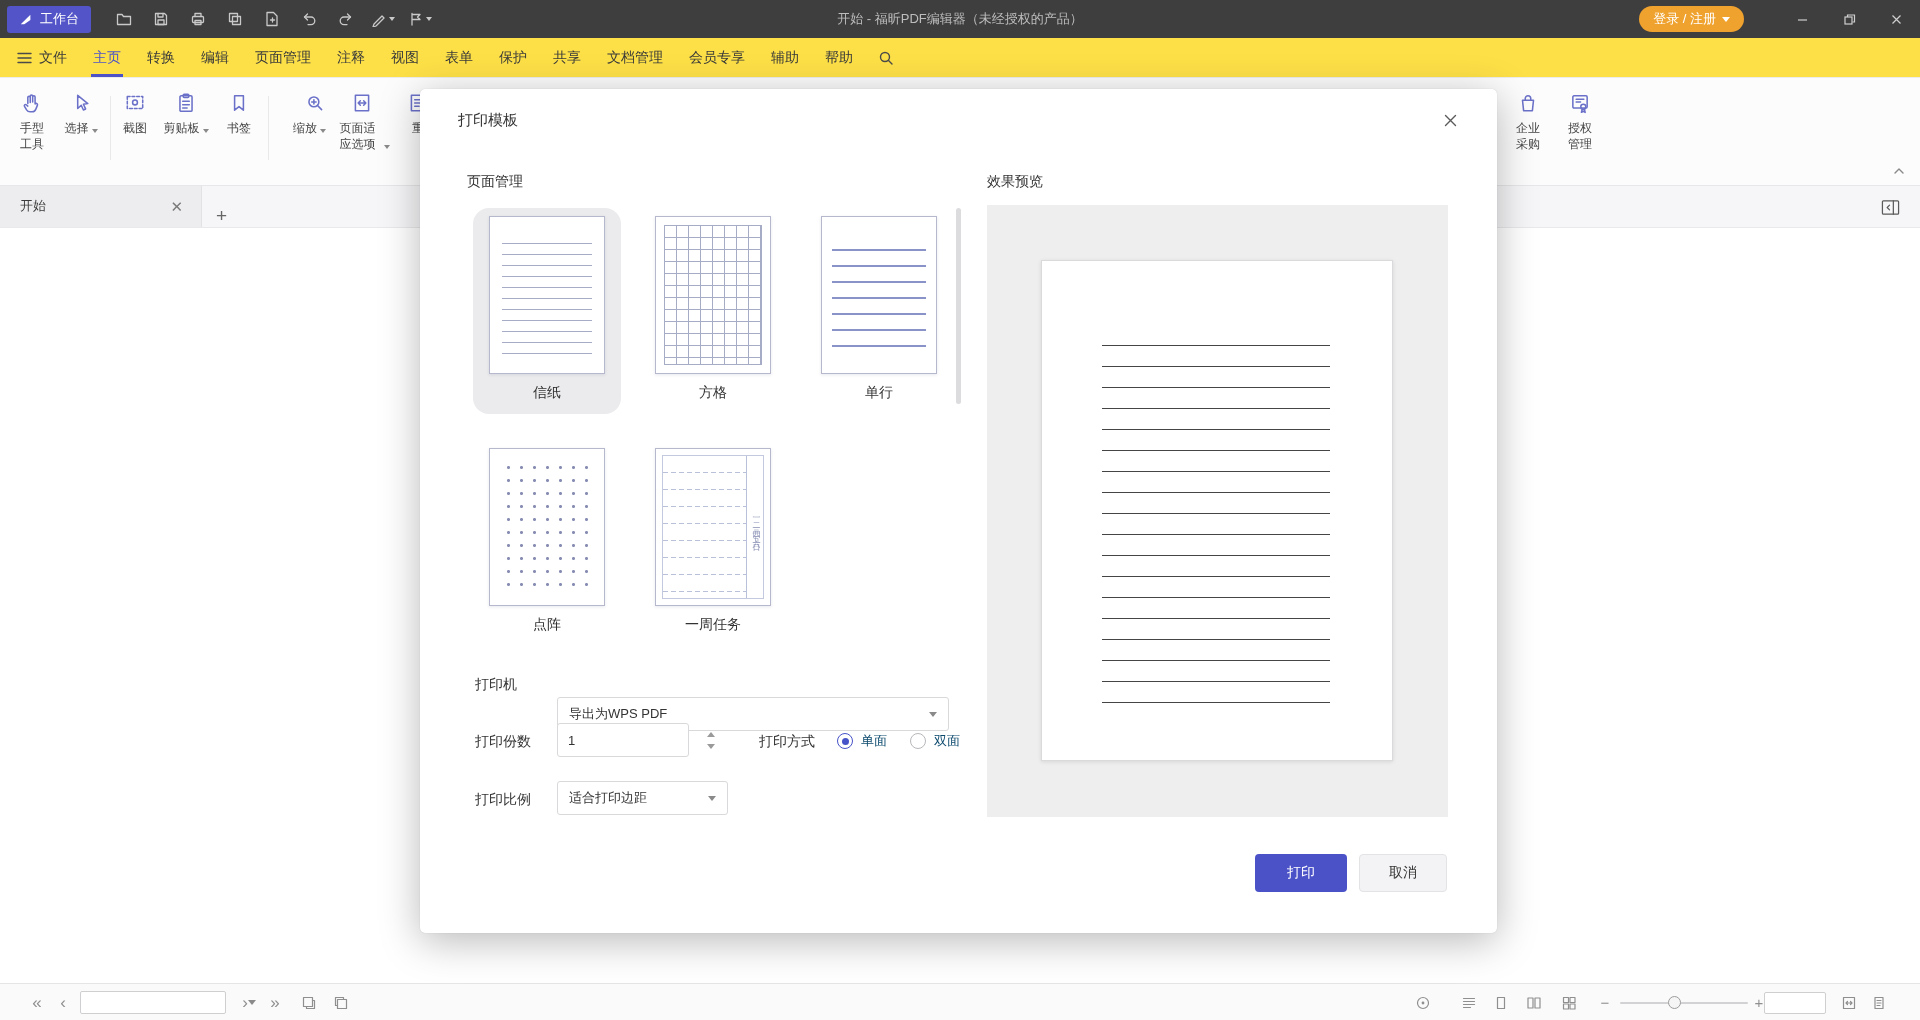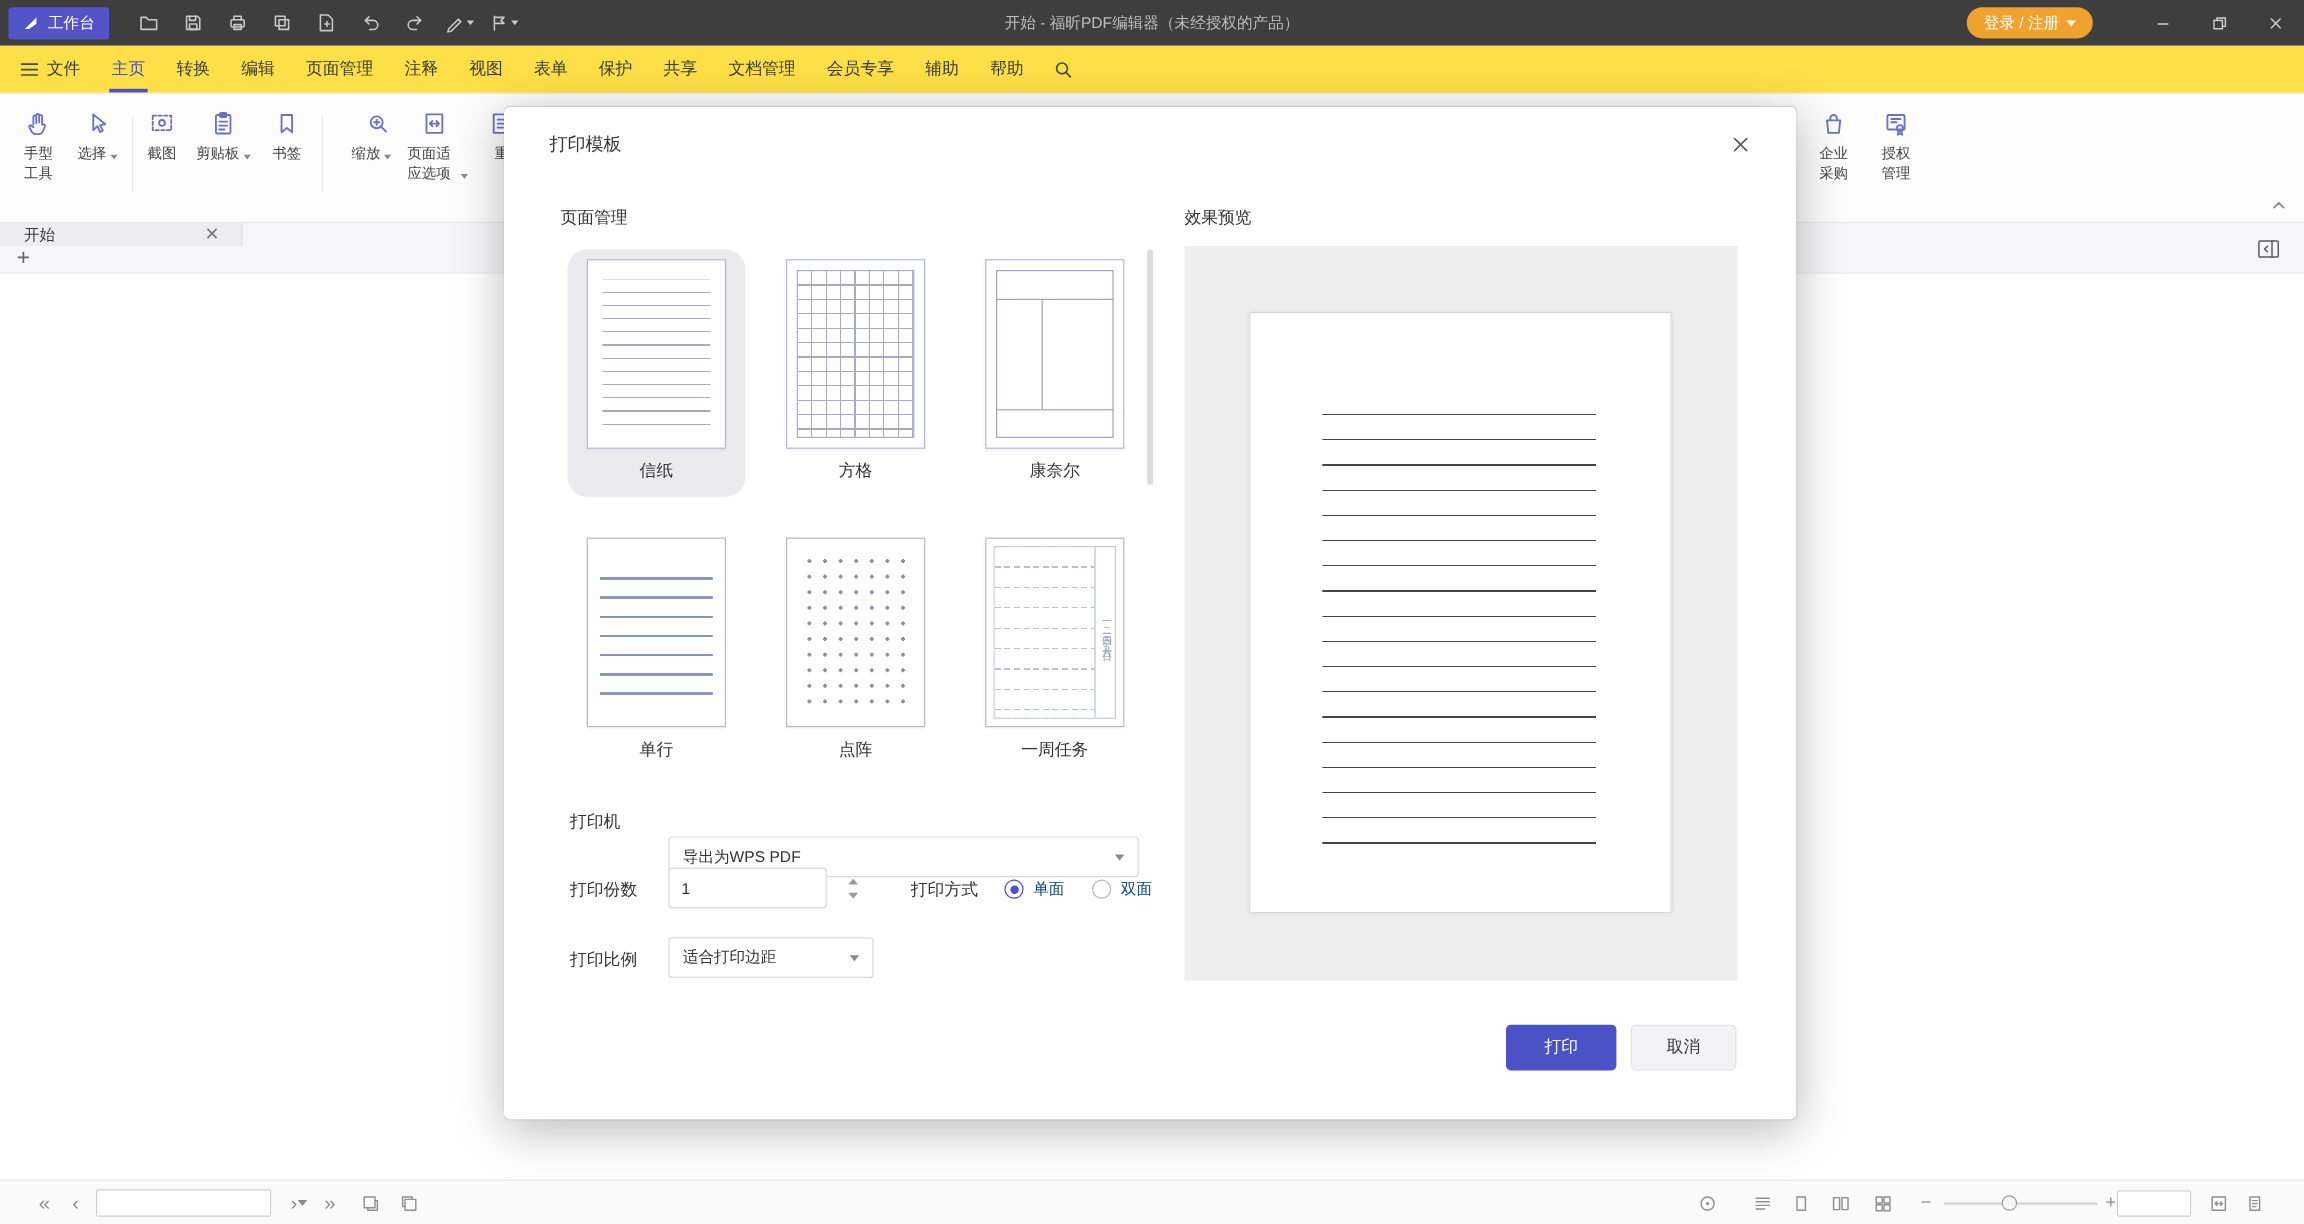--- a/index.html
+++ b/index.html
@@ -35,21 +35,21 @@
   .tool svg { stroke:#6B71C8; fill:none; stroke-width:1.4; stroke-linecap:round; stroke-linejoin:round; }
   .tool-label { line-height:1.35; display:flex; align-items:flex-end; justify-content:center; }
   .wrap2 { display:inline-block; width:30px; }
   .wrap3 { display:inline-block; width:46px; }
   .caret-dn { display:inline-block; width:0; height:0; border-left:3.5px solid transparent; border-right:3.5px solid transparent; border-top:4px solid #8a8a8a; margin-left:3px; margin-bottom:3px; }
   .tb-sep { position:absolute; top:18px; width:1px; height:64px; background:#E9E9EC; }
   .ribbon-collapse { position:absolute; right:10px; bottom:6px; width:22px; height:16px; display:flex; align-items:center; justify-content:center; }
   .ribbon-collapse svg { stroke:#8a8a8a; fill:none; stroke-width:1.4; stroke-linecap:round; stroke-linejoin:round; }
 
   
-  .tabbar { position:absolute; top:186px; left:0; right:0; height:42px; background:#F6F6F8; border-bottom:1px solid #E9E9EB; display:flex; align-items:flex-start; z-index:4;flex-direction:column; }
+  .tabbar { position:absolute; top:186px; left:0; right:0; height:42px; background:#F6F6F8; border-bottom:1px solid #E9E9EB; display:flex; align-items:flex-end; z-index:4; }
   .doc-tab { width:202px; height:42px; background:#EDEDEF; display:flex; align-items:center; justify-content:space-between; padding:0 14px 0 20px; font-size:13px; color:#3B3B3B; border-right:1px solid #E2E2E4; }
   .tab-close { color:#7a7a7a; font-size:15px; line-height:1; padding:2px 4px; }
   .new-tab { font-size:19px; color:#666; padding:0 14px; }
   .panel-toggle { position:absolute; right:16px; top:7px; width:28px; height:28px; display:flex; align-items:center; justify-content:center; }
   .panel-toggle svg { stroke:#5a5a5a; fill:none; stroke-width:1.3; stroke-linecap:round; stroke-linejoin:round; }
 
   .content { position:absolute; top:228px; left:0; right:0; bottom:37px; background:#FFFFFF; }
 
   
   .statusbar { position:absolute; bottom:0; left:0; right:0; height:37px; background:#FAFAFB; border-top:1px solid #E5E5E7; z-index:6; }
@@ -444,29 +444,20 @@
   <div class="tpl-grid">
     <div class="tile selected">
       <div class="thumb thumb-lines"></div>
       <div class="tile-label">信纸</div>
     </div>
     <div class="tile">
       <div class="thumb thumb-grid"></div>
       <div class="tile-label">方格</div>
     </div>
     <div class="tile">
-      <div class="thumb thumb-cornell">
-        <div class="c-box"></div>
-          <div class="c-top"></div>
-          <div class="c-vert"></div>
-          <div class="c-bottom"></div>
-      </div>
-      <div class="tile-label">康奈尔</div>
-    </div>
-    <div class="tile">
       <div class="thumb thumb-single"></div>
       <div class="tile-label">单行</div>
     </div>
     <div class="tile">
       <div class="thumb thumb-dots"></div>
       <div class="tile-label">点阵</div>
     </div>
     <div class="tile">
       <div class="thumb thumb-weekly">
         <div class="w-frame"></div>

